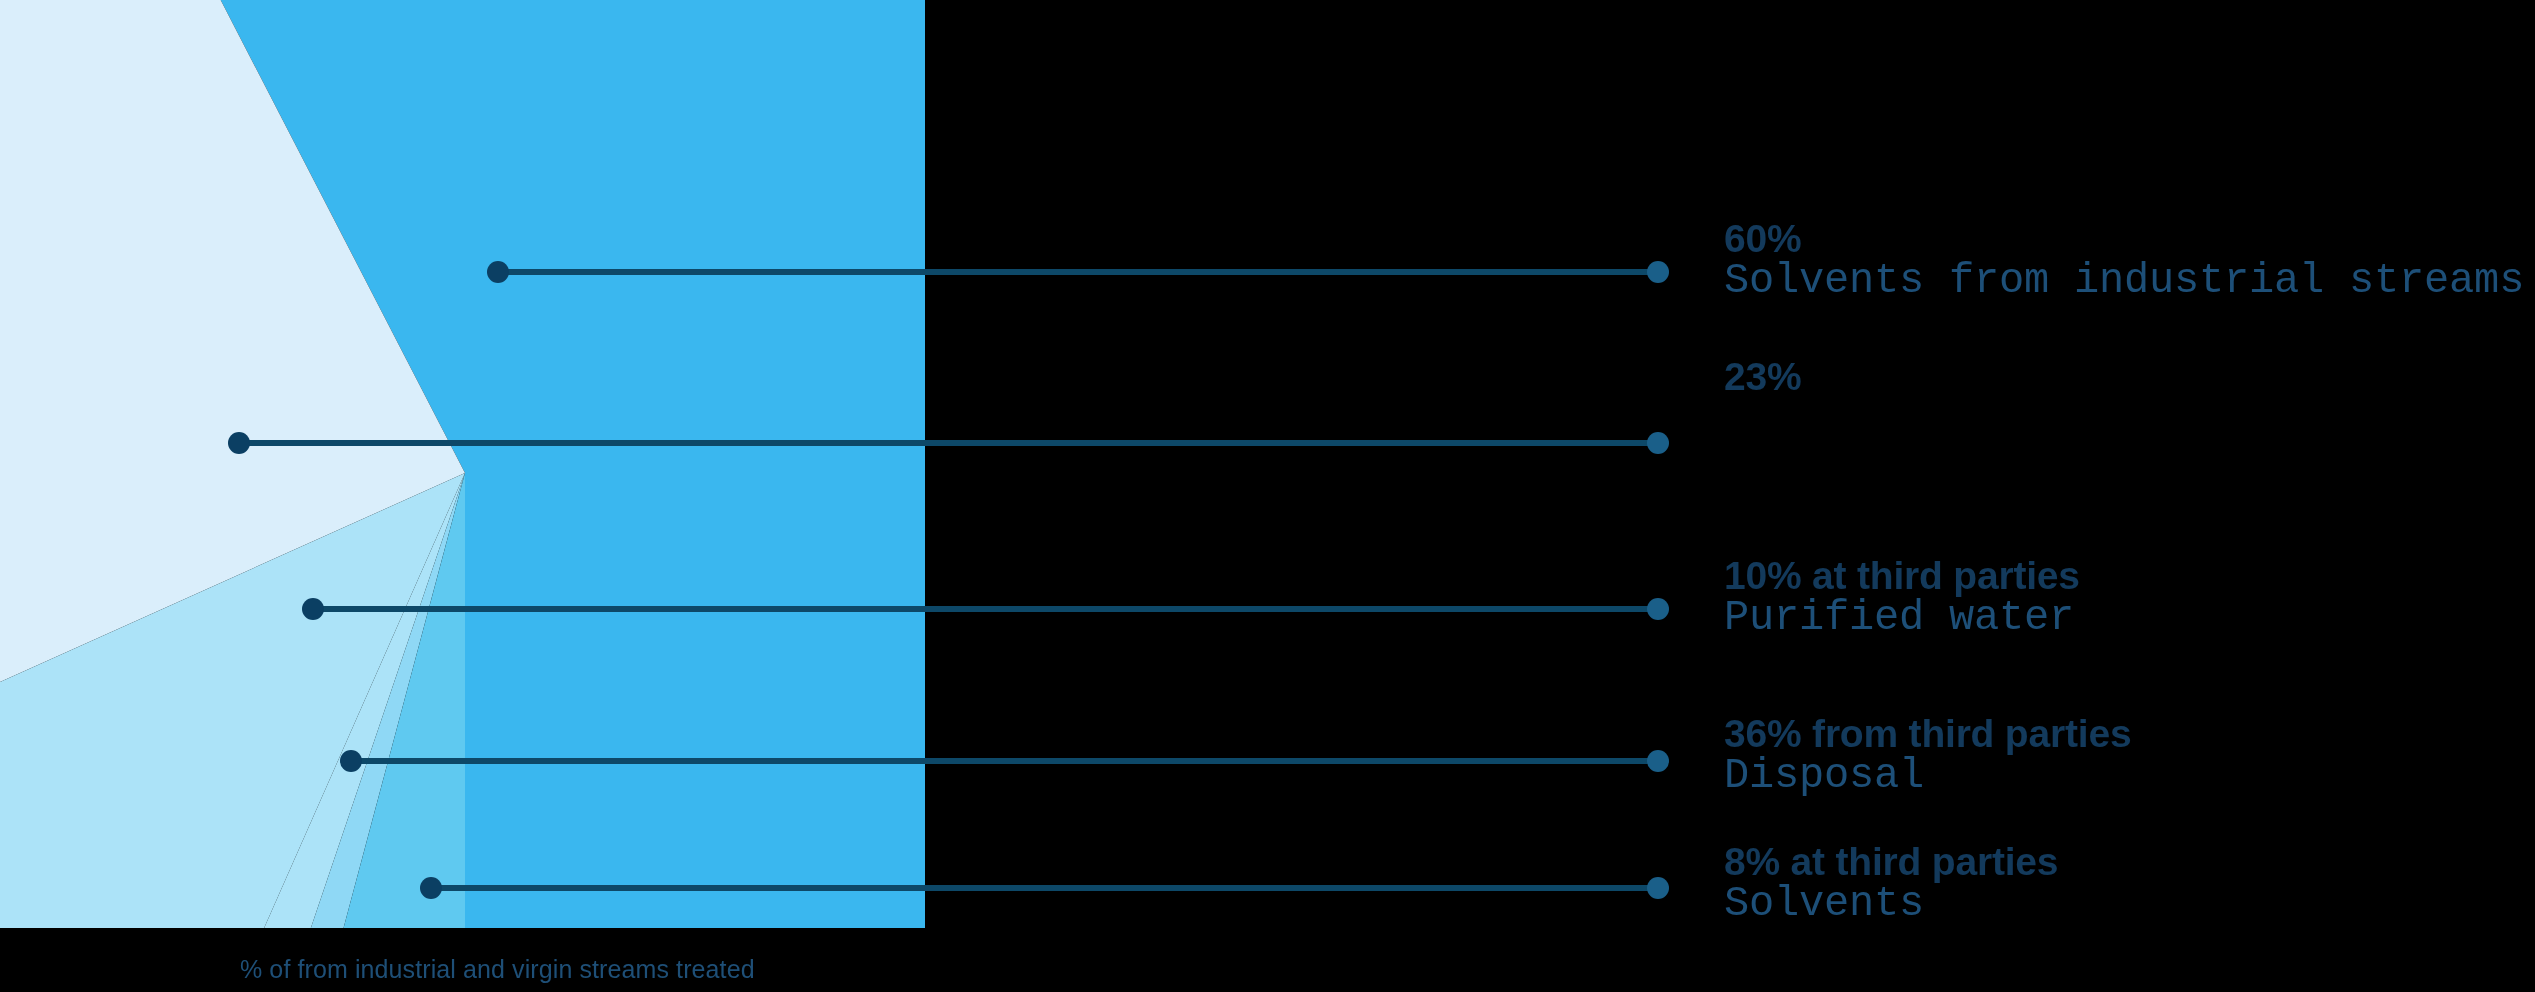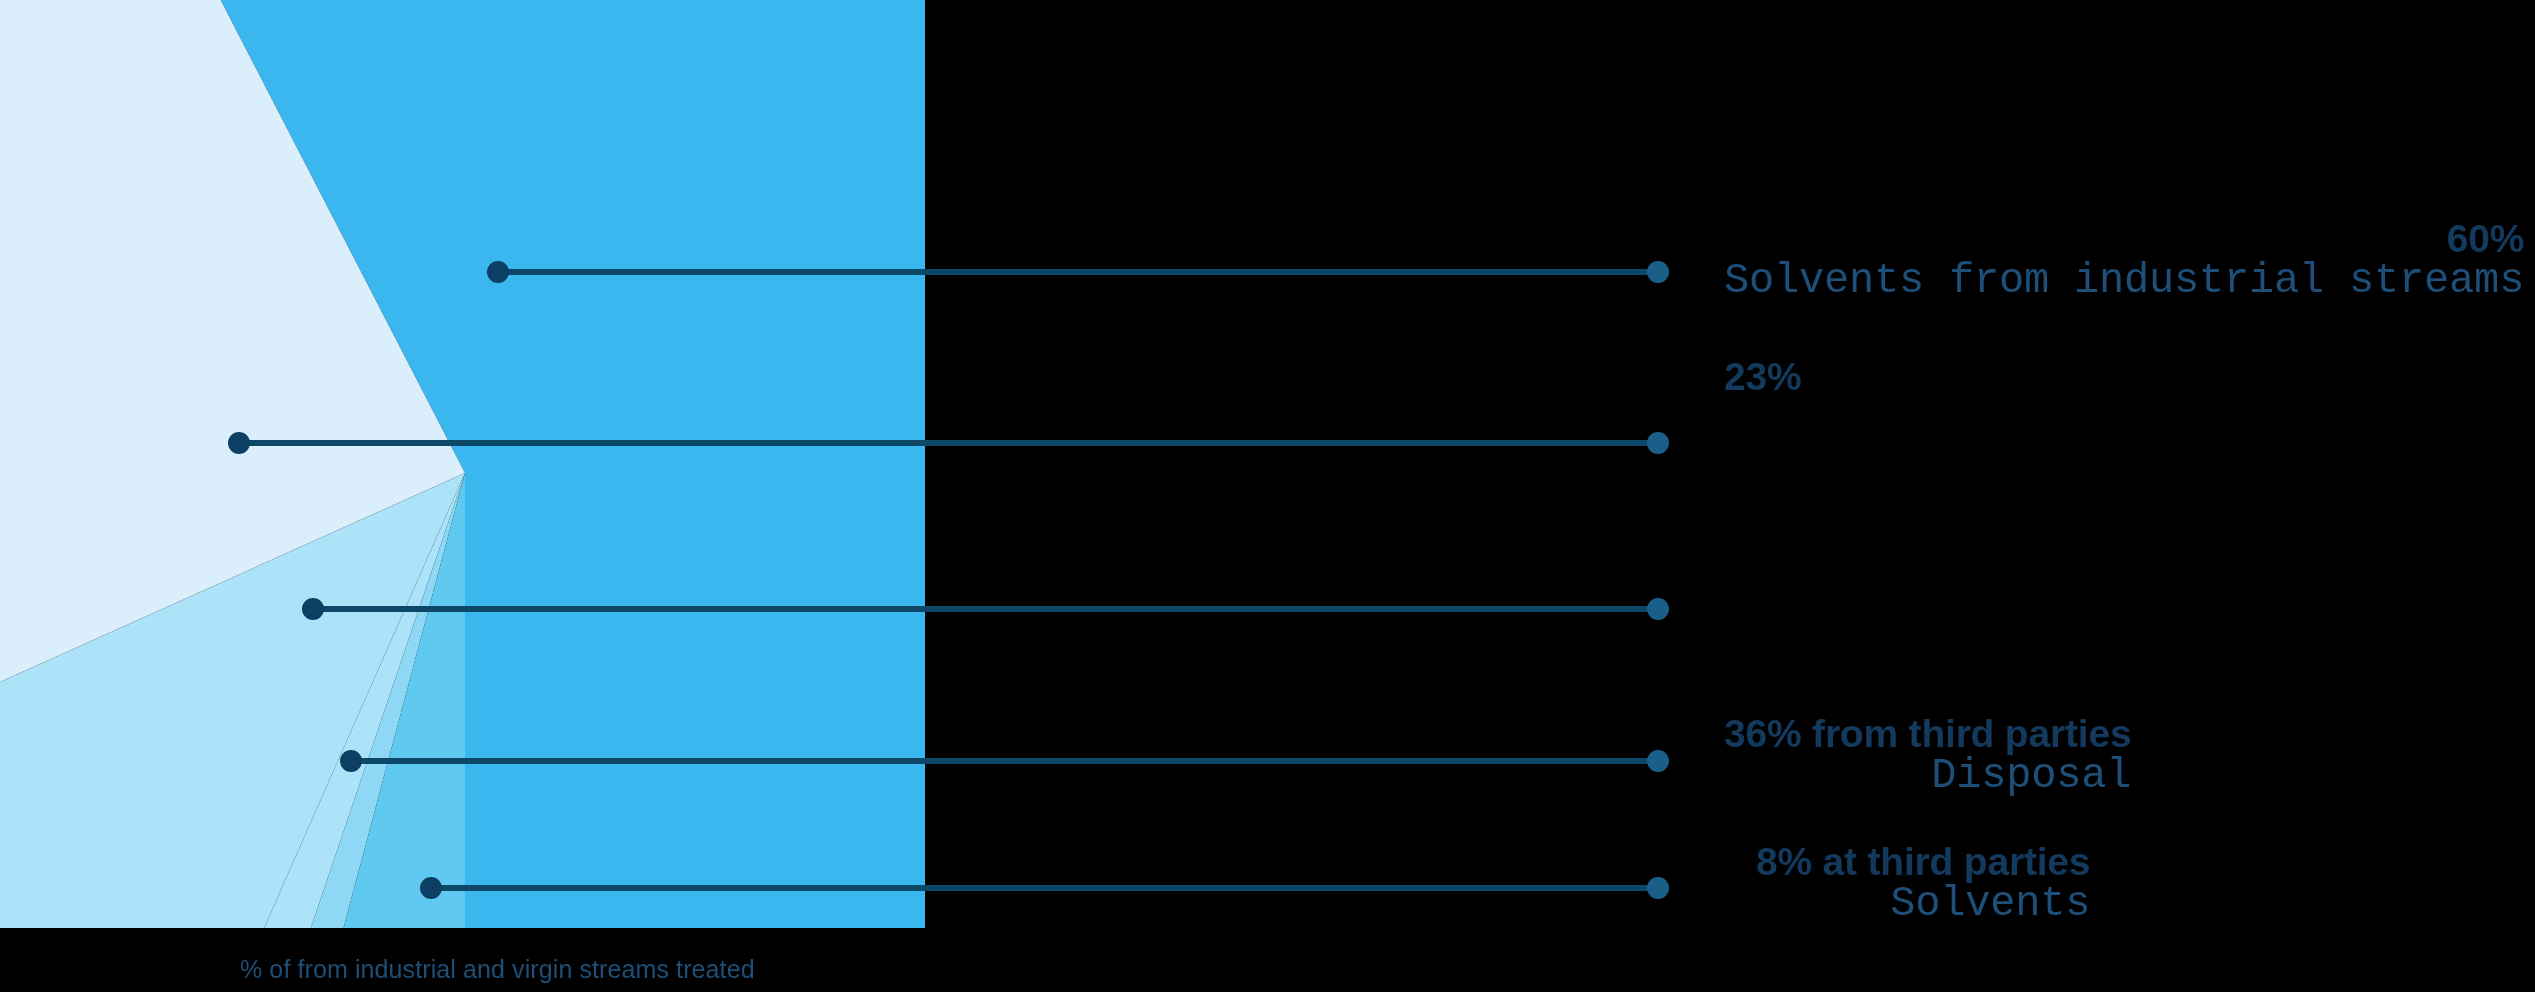--- a/index.html
+++ b/index.html
@@ -1,19 +1,19 @@
 <!DOCTYPE html>
 <html><head>
 <meta charset="utf-8">
 <style>
   html,body{margin:0;padding:0;background:#000;}
   body{width:2535px;height:992px;position:relative;overflow:hidden;
        font-family:"Liberation Sans","DejaVu Sans",sans-serif;}
 
-  #stage{position:absolute;left:0;top:0;width:2535px;height:992px;background:#000;text-align:right;}
+  #stage{position:absolute;left:0;top:0;width:2535px;height:992px;background:#000;}
 
   
   #chart-area{position:absolute;left:0;top:0;width:925px;height:928px;overflow:hidden;}
   #chart-svg{position:absolute;left:0;top:0;}
 
   
   #caption{position:absolute;left:240px;top:955px;
            font-size:25px;color:#1e4f77;letter-spacing:.1px;white-space:nowrap;}
 
   
@@ -73,26 +73,30 @@
 
   <div class="label-block" style="top:218px;">
     <div class="label-pct">60%</div>
     <div class="label-desc">Solvents from industrial streams</div>
   </div>
 
   <div class="label-block" style="top:356px;">
     <div class="label-pct">23%</div>
   </div>
 
+  <div class="label-block" style="top:555px;">
+    <div class="label-pct">10% at third parties</div>
+    <div class="label-desc">Purified water</div>
+  </div>
 
   <div class="label-block" style="top:713px;">
     <div class="label-pct">36% from third parties</div>
     <div class="label-desc">Disposal</div>
   </div>
 
-  <div class="label-block" style="top:841px;margin-left:32px;">
+  <div class="label-block" style="top:841px;">
     <div class="label-pct">8% at third parties</div>
     <div class="label-desc">Solvents</div>
   </div>
 
   <div id="caption">% of from industrial and virgin streams treated</div>
 
 </div>
 
 </body></html>

